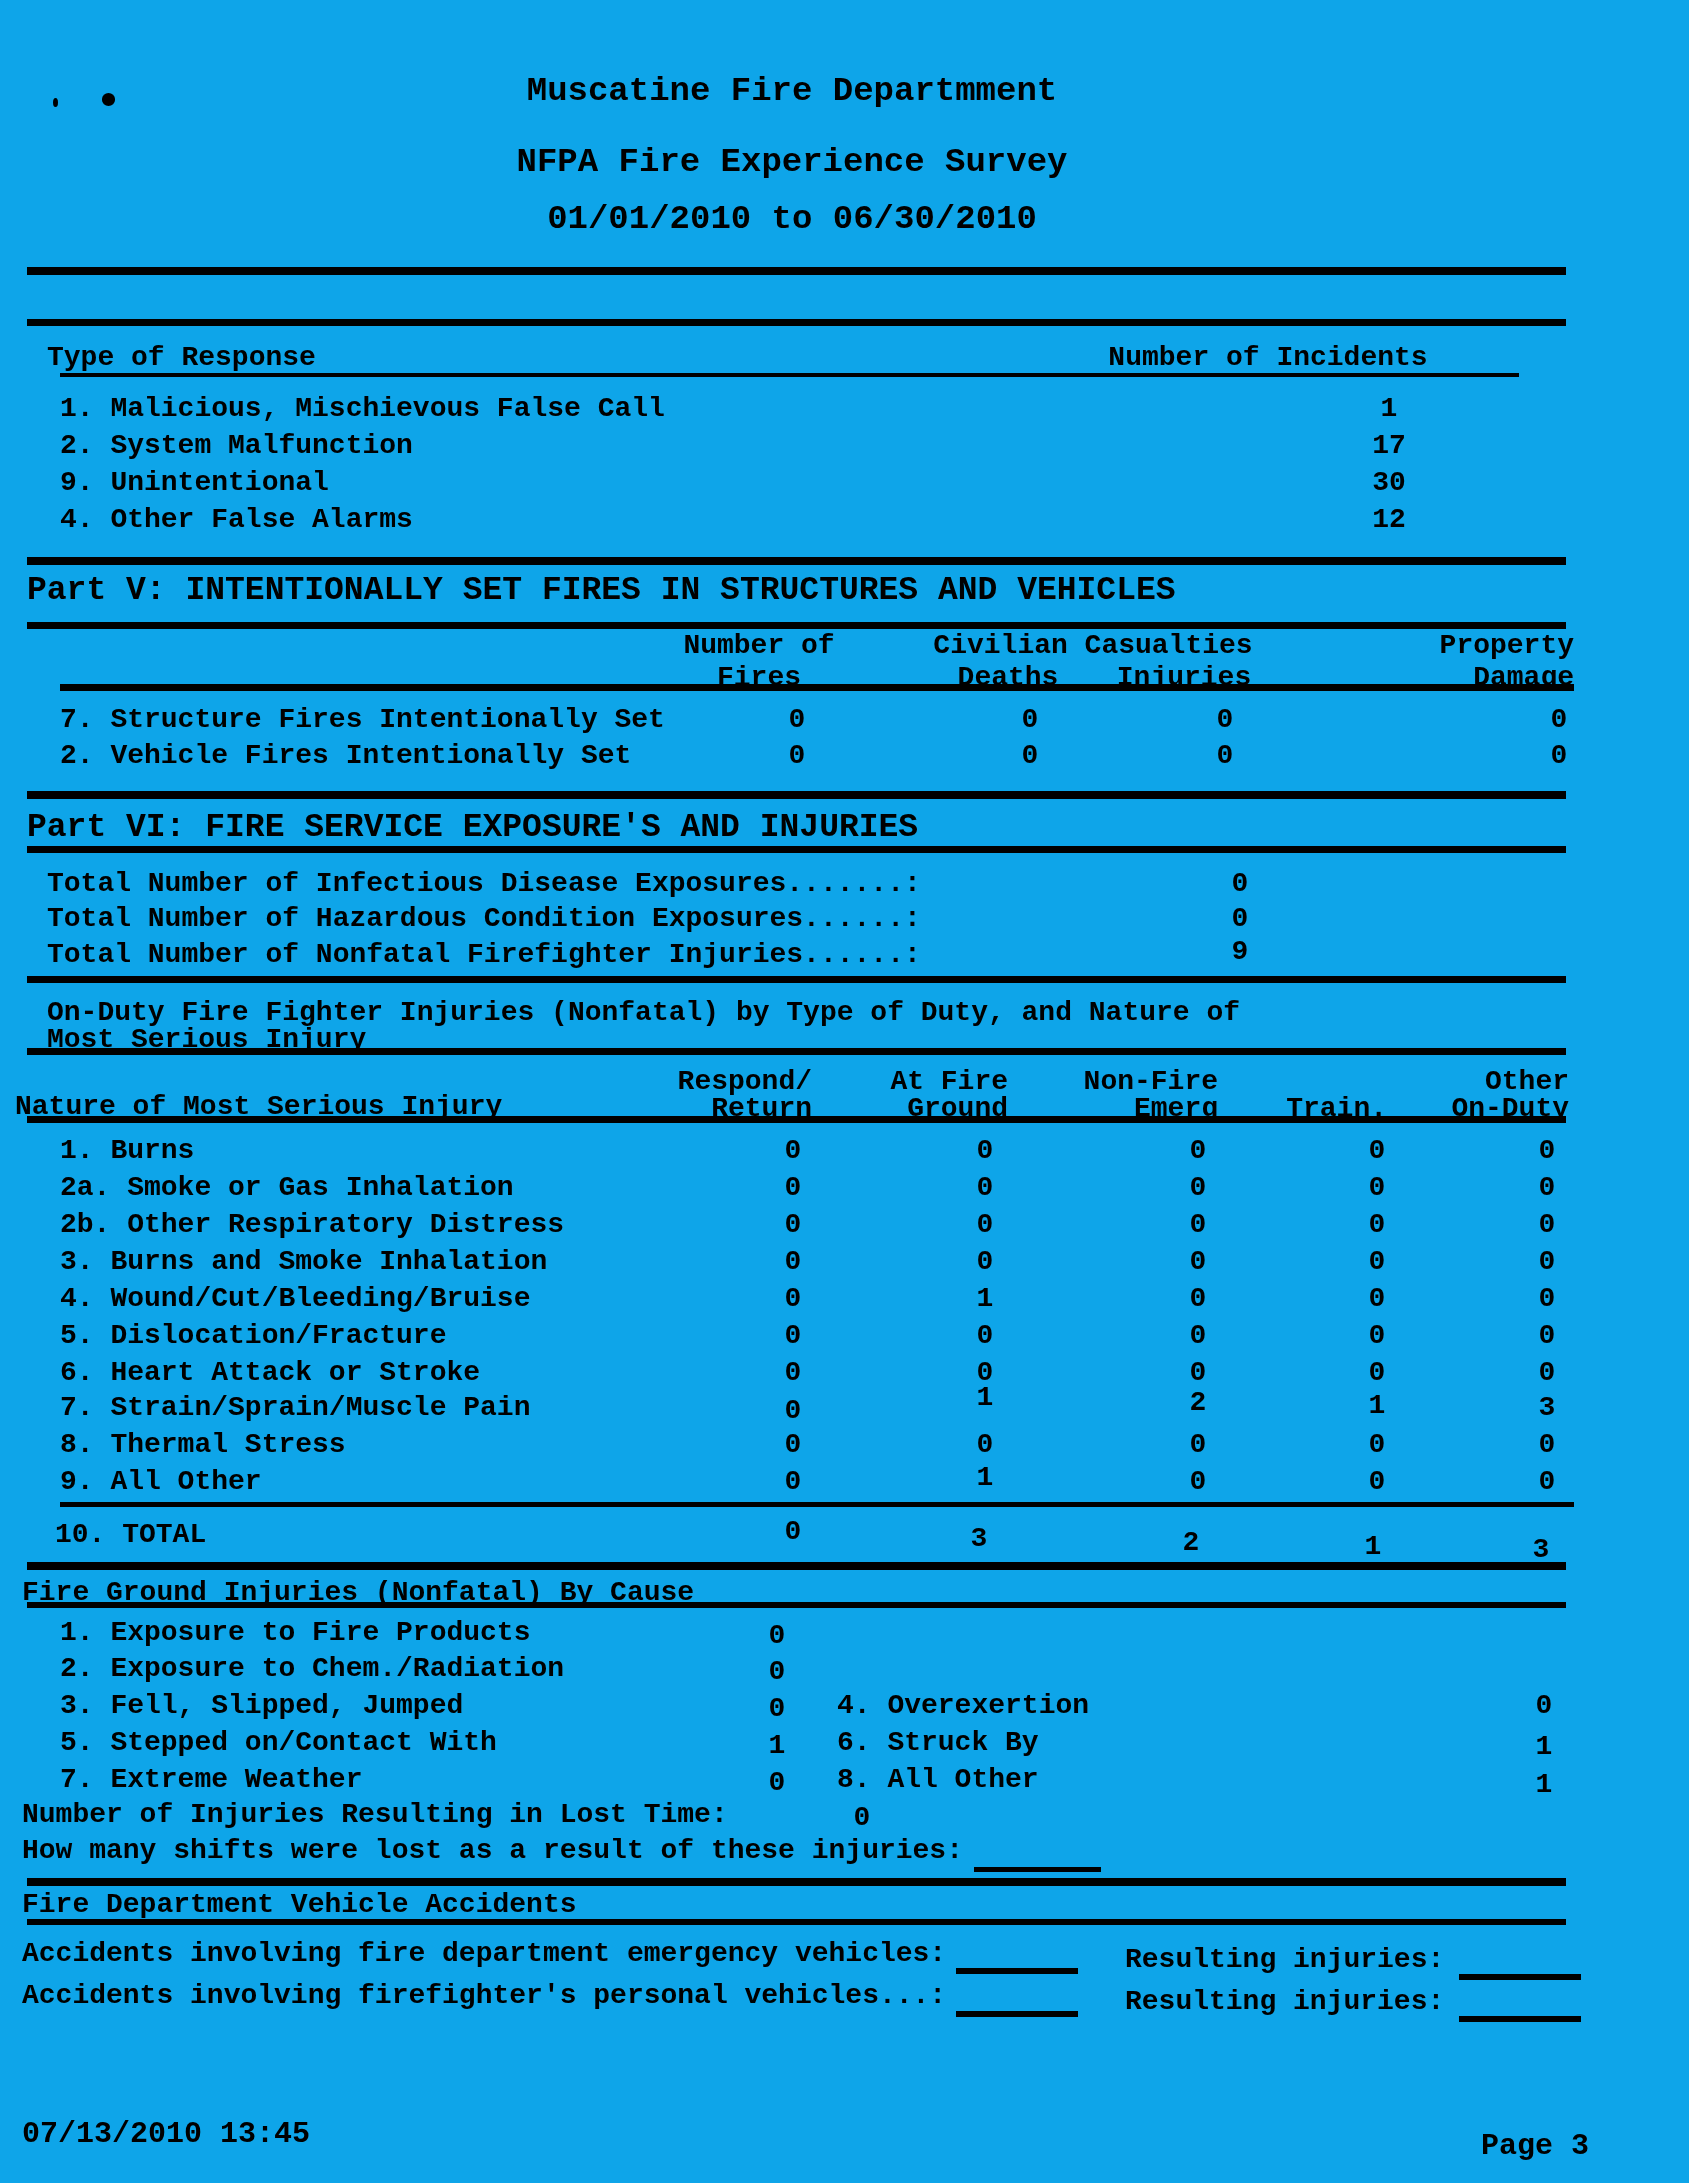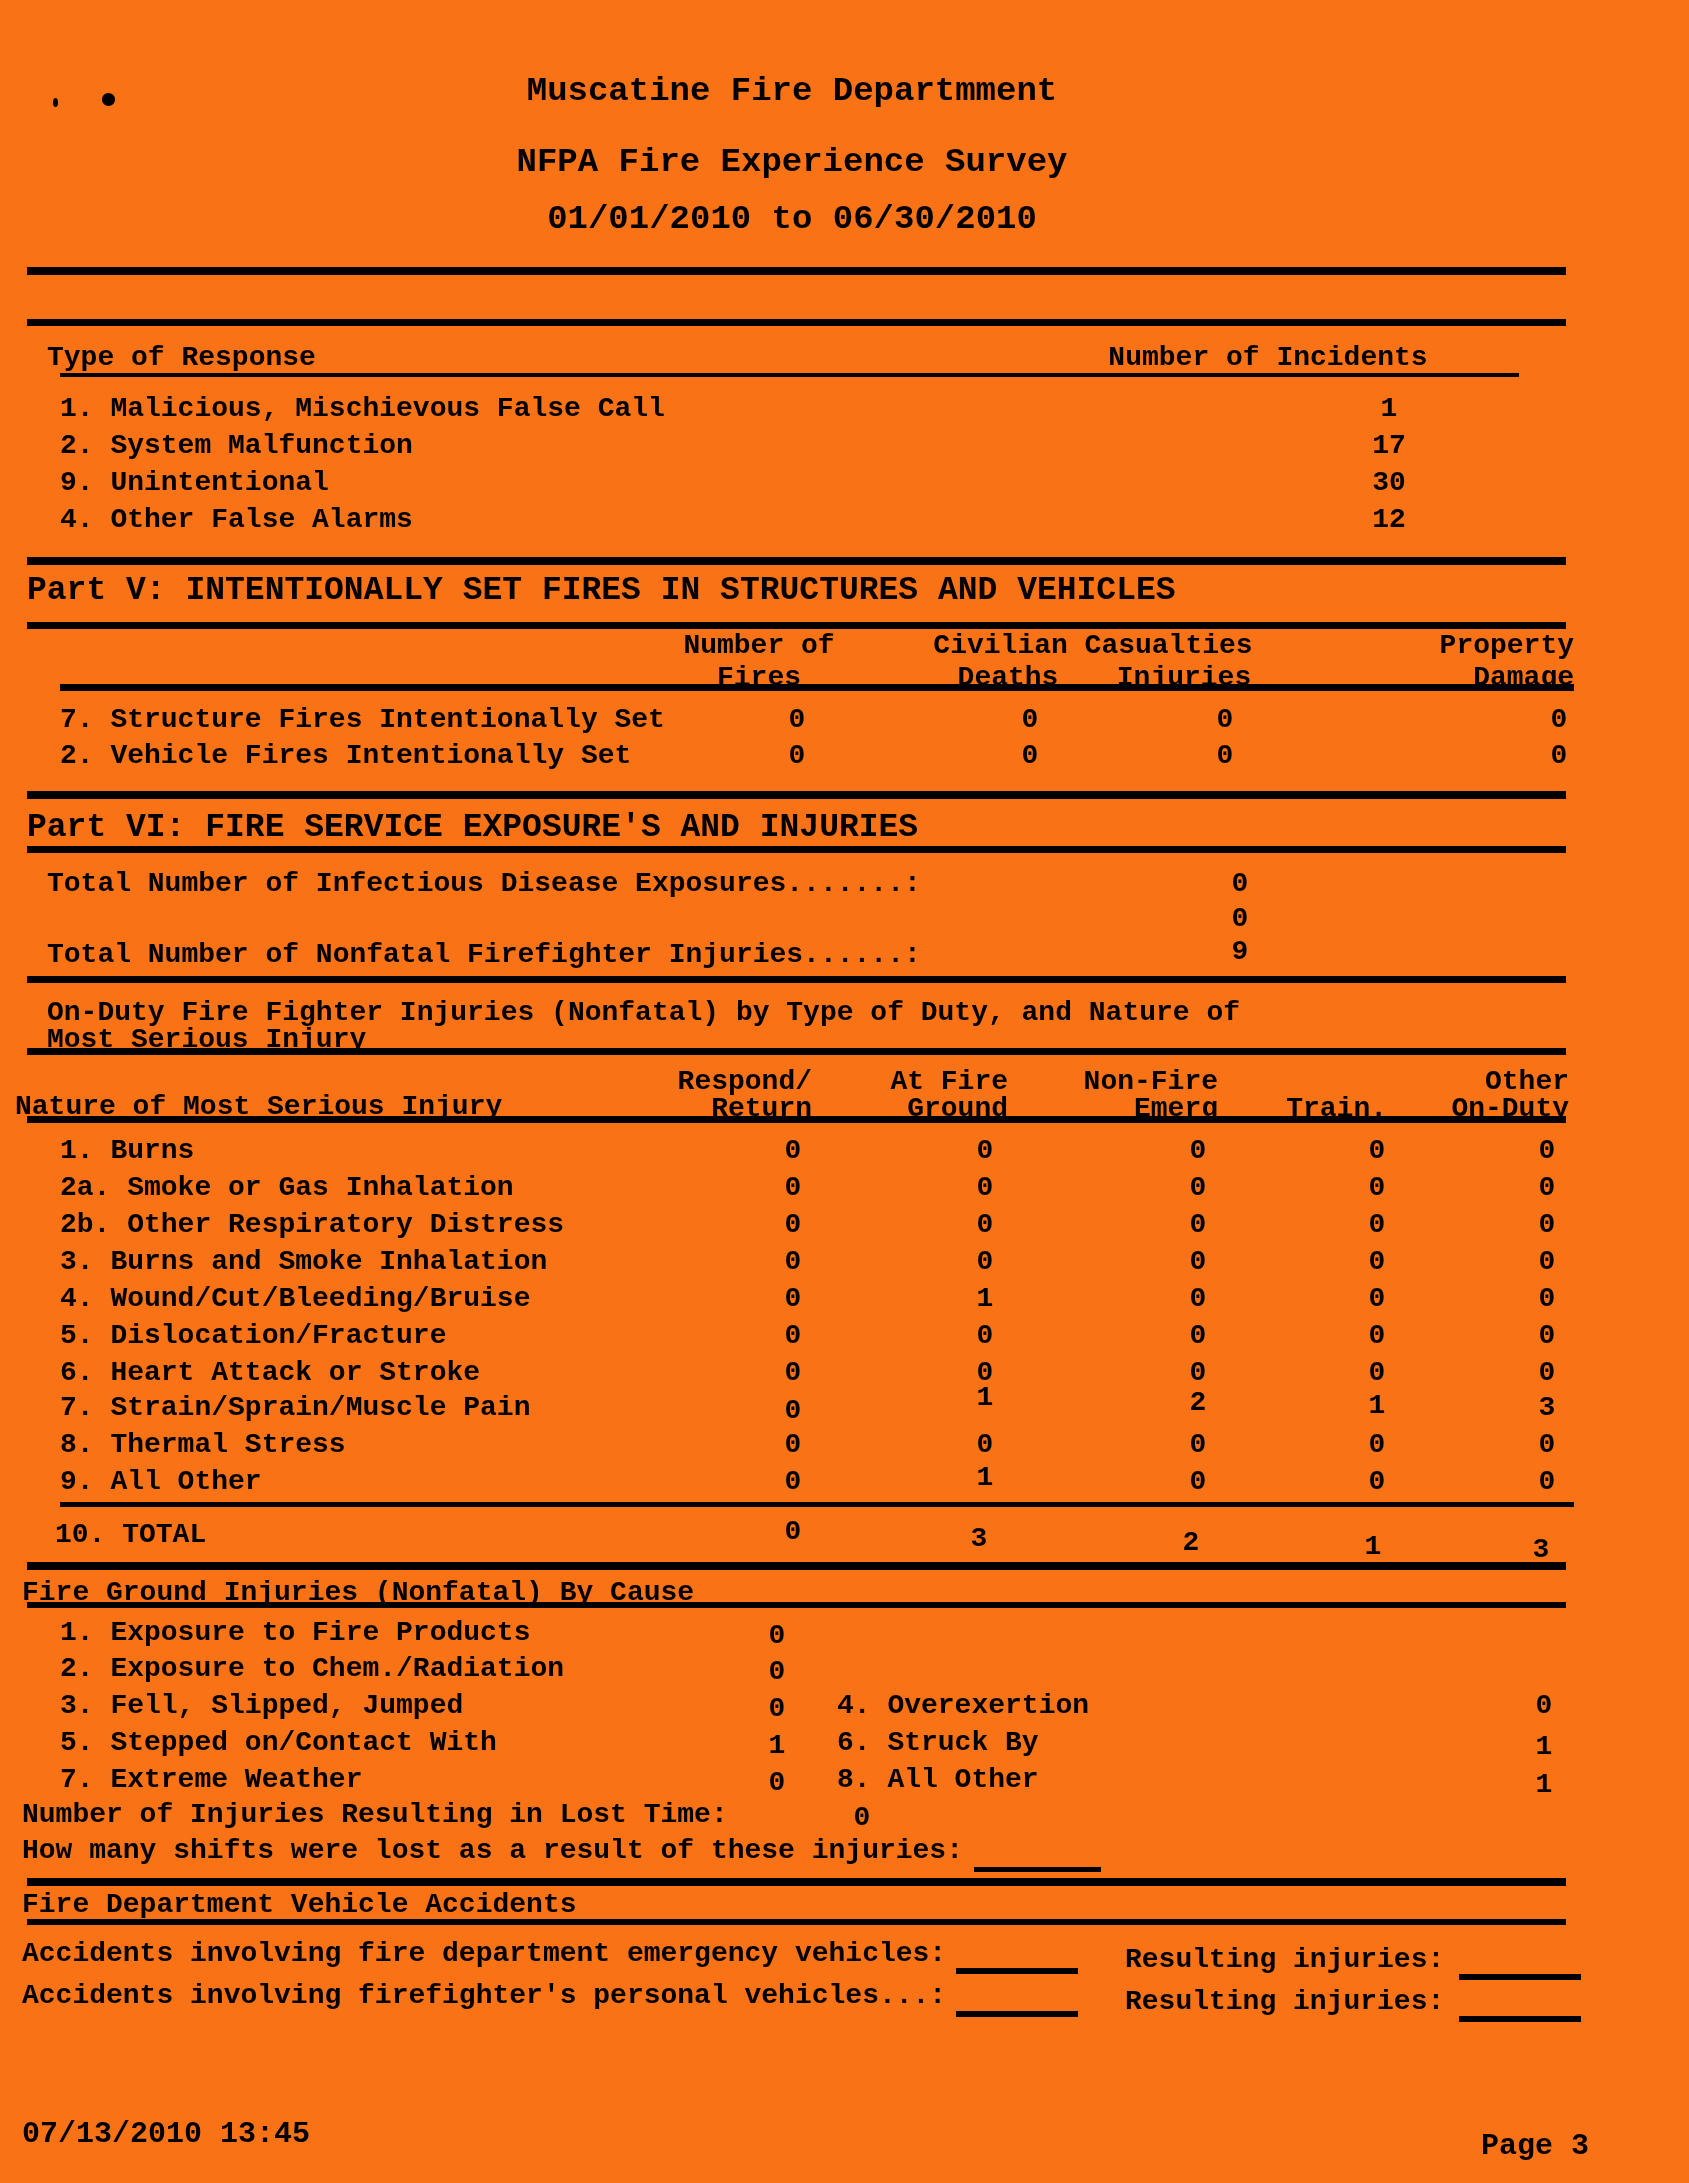--- a/index.html
+++ b/index.html
@@ -1,16 +1,16 @@
 <!DOCTYPE html>
 <html style="font-size:8px"><head>
 <meta charset="utf-8">
 <style>
   html,body{margin:0;padding:0;background:#fff;}
-  .page{position:relative;width:1689px;height:2183px;background:#f97316;overflow:hidden;
+  .page{position:relative;width:1689px;height:2183px;background:#0ea5e9;overflow:hidden;
         font-family:"Liberation Mono","DejaVu Sans Mono",monospace;font-weight:700;color:#000;}
   .t{position:absolute;white-space:pre;line-height:1;}
   .b{font-size:28px;}      
   .h{font-size:33px;}      
   .ttl{font-size:34px;}    
   .f{font-size:30px;}      
   .c{transform:translateX(-50%);}   
   .r{transform:translateX(-100%);}  
   .rule,.blank{position:absolute;background:#000;}
   .dot{position:absolute;background:#000;border-radius:50%;}
@@ -65,20 +65,21 @@
   <div class="t b c" style="left:1030px;top:742px">0</div>
   <div class="t b c" style="left:1225px;top:742px">0</div>
   <div class="t b c" style="left:1559px;top:742px">0</div>
   <div class="rule" style="left:27px;top:791px;width:1539px;height:8px"></div>
 
   <div class="t h" style="left:27px;top:811px">Part VI: FIRE SERVICE EXPOSURE'S AND INJURIES</div>
   <div class="rule" style="left:27px;top:846px;width:1539px;height:7px"></div>
 
   <div class="t b" style="left:47px;top:870px">Total Number of Infectious Disease Exposures.......:</div>
   <div class="t b c" style="left:1240px;top:870px">0</div>
+  <div class="t b" style="left:47px;top:905px">Total Number of Hazardous Condition Exposures......:</div>
   <div class="t b c" style="left:1240px;top:905px">0</div>
   <div class="t b" style="left:47px;top:941px">Total Number of Nonfatal Firefighter Injuries......:</div>
   <div class="t b c" style="left:1240px;top:938px">9</div>
   <div class="rule" style="left:27px;top:976px;width:1539px;height:6.5px"></div>
 
   <div class="t b" style="left:47px;top:999px">On-Duty Fire Fighter Injuries (Nonfatal) by Type of Duty, and Nature of</div>
   <div class="t b" style="left:47px;top:1026px">Most Serious Injury</div>
   <div class="rule" style="left:27px;top:1048px;width:1539px;height:6.5px"></div>
 
   <div class="t b r" style="left:812px;top:1068px">Respond/</div>

